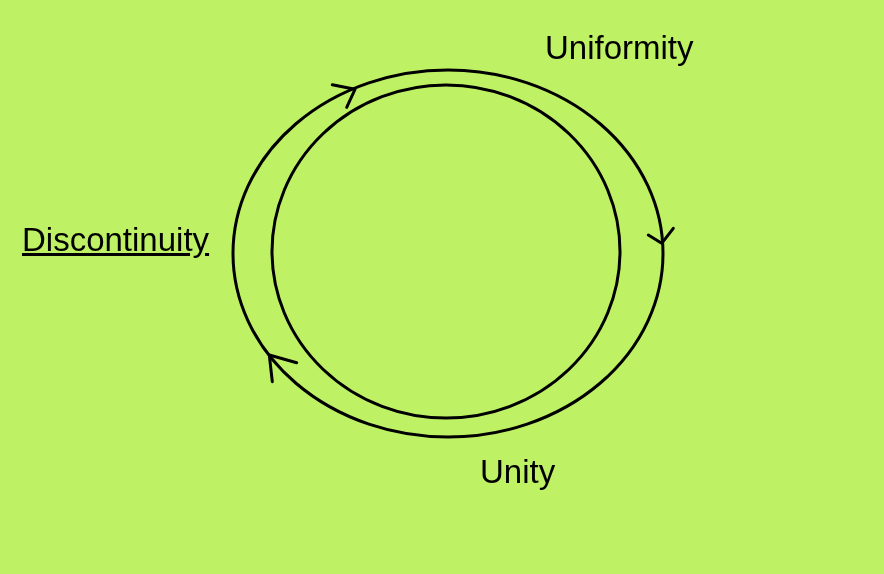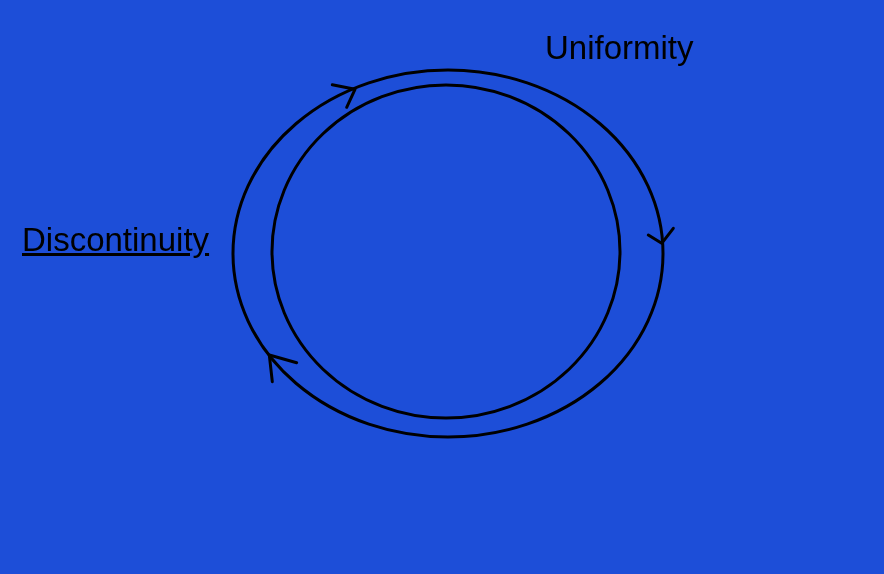--- a/index.html
+++ b/index.html
@@ -4,21 +4,21 @@
 <style>
   html, body {
     margin: 0;
     padding: 0;
     background: #ffffff;
   }
   .canvas {
     position: relative;
     width: 884px;
     height: 574px;
-    background: #1d4ed8;
+    background: #bef264;
     overflow: hidden;
     font-family: "Liberation Sans", sans-serif;
   }
   .diagram-svg {
     position: absolute;
     left: 0;
     top: 0;
   }
   .diagram-label {
     position: absolute;
@@ -45,14 +45,15 @@
 
     <polyline points="332.3,84.7 355,89.3 346.7,107.3" fill="none" stroke="#000000" stroke-width="3" stroke-linecap="round" stroke-linejoin="round"></polyline>
     <polyline points="648.3,235 661.7,243.3 673.3,228.3" fill="none" stroke="#000000" stroke-width="3" stroke-linecap="round" stroke-linejoin="round"></polyline>
     <polyline points="296.7,362.7 269.3,355 272.3,381.7" fill="none" stroke="#000000" stroke-width="3" stroke-linecap="round" stroke-linejoin="round"></polyline>
   </svg>
 
   <div class="diagram-label label-top">Uniformity</div>
 
   <div class="diagram-label label-left">Discontinuity</div>
 
+  <div class="diagram-label label-bottom">Unity</div>
 
 </div>
 
 </body></html>

